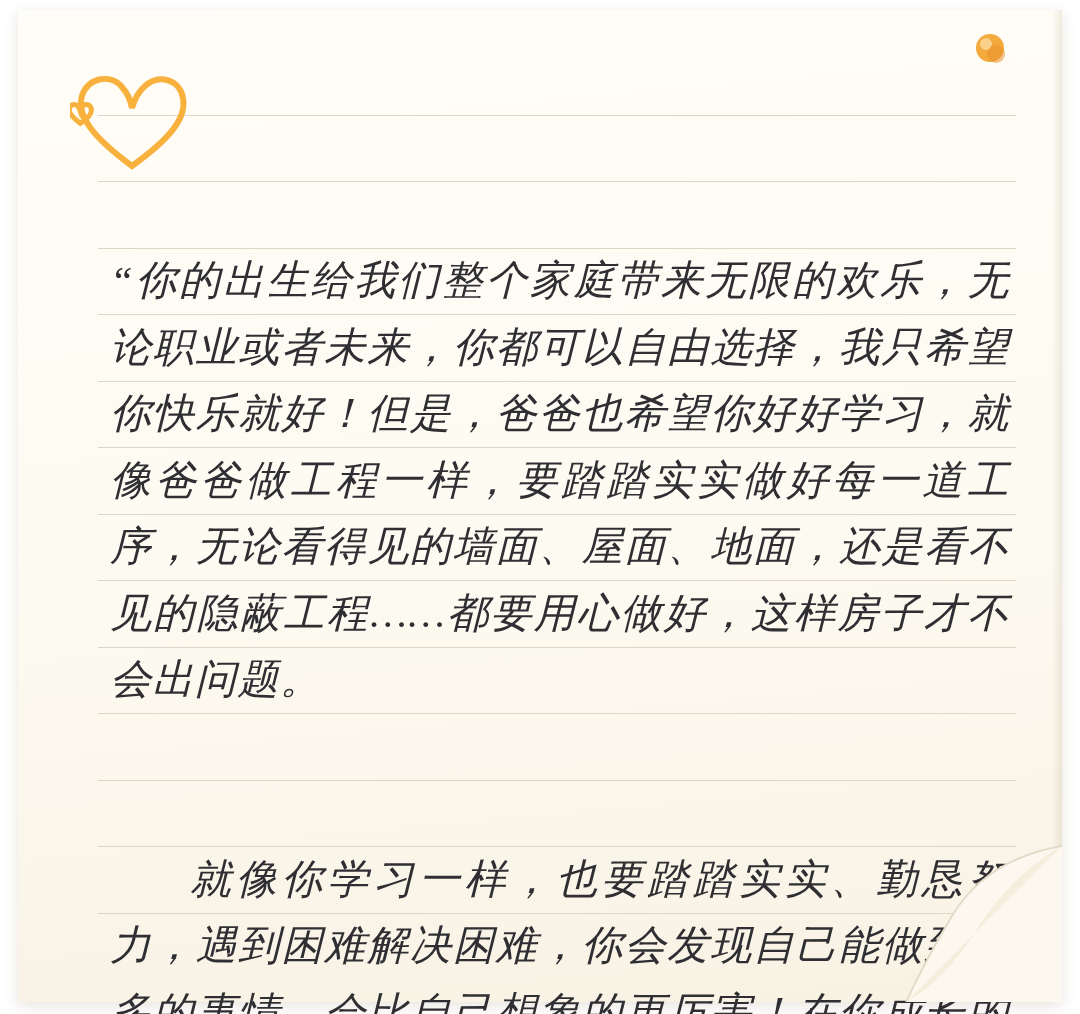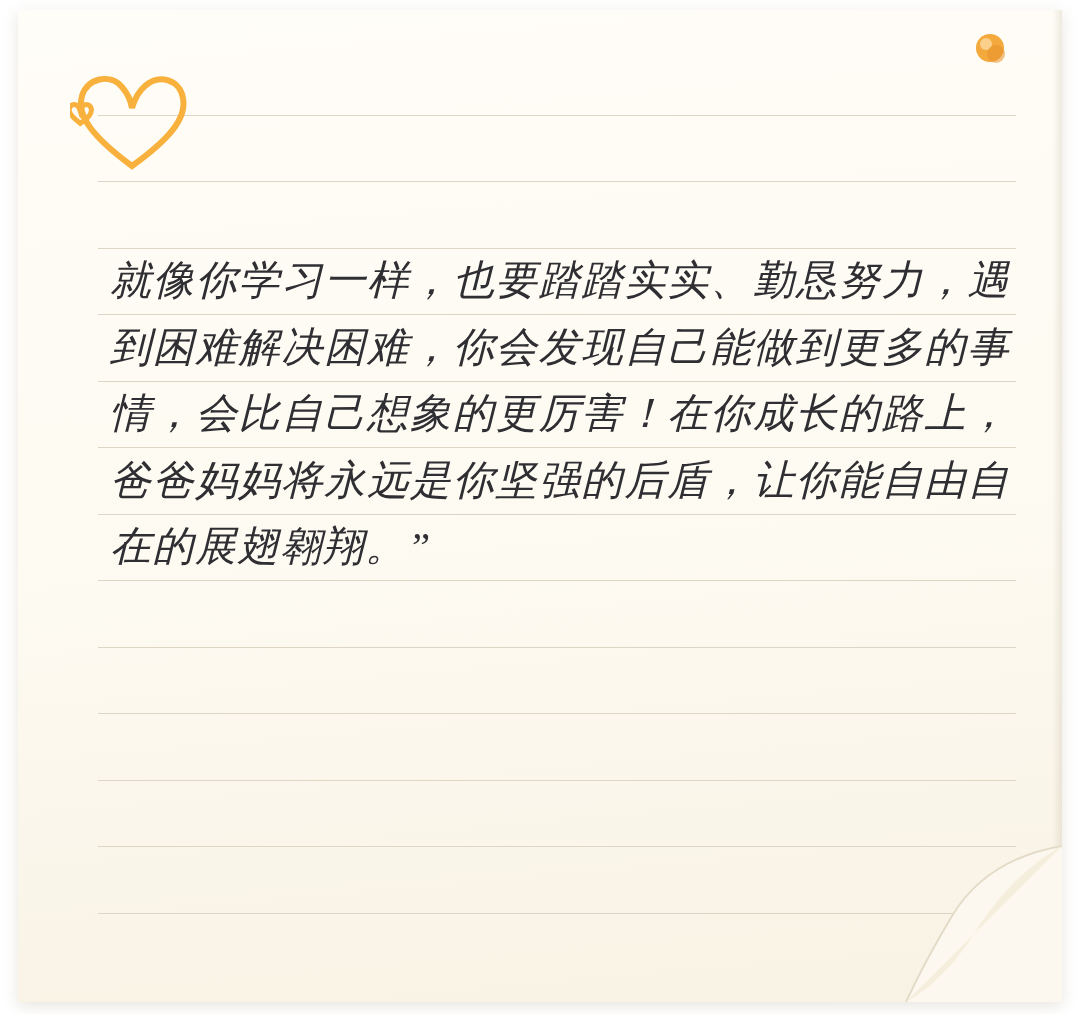--- a/index.html
+++ b/index.html
@@ -149,20 +149,21 @@
                C105 20, 107 15, 110 12 C116 6, 127 10, 128 19 C130 29, 121 39, 104 50 Z" transform="translate(-10,42) scale(0.46) translate(-60,-8)" fill="none" stroke="#f7b13c" stroke-width="11" stroke-linecap="round"></path>
     </svg>
 
     <svg class="pin" viewBox="0 0 36 36">
       <circle cx="16" cy="16" r="14" fill="#f3a93c"></circle>
       <circle cx="12" cy="12" r="6" fill="#fbd08b"></circle>
       <circle cx="22" cy="22" r="9" fill="#e8922b" opacity="0.55"></circle>
     </svg>
 
     <div class="text-layer">
+      <p class="para">“你的出生给我们整个家庭带来无限的欢乐，无论职业或者未来，你都可以自由选择，我只希望你快乐就好！但是，爸爸也希望你好好学习，就像爸爸做工程一样，要踏踏实实做好每一道工序，无论看得见的墙面、屋面、地面，还是看不见的隐蔽工程……都要用心做好，这样房子才不会出问题。</p>
       <p class="para">就像你学习一样，也要踏踏实实、勤恳努力，遇到困难解决困难，你会发现自己能做到更多的事情，会比自己想象的更厉害！在你成长的路上，爸爸妈妈将永远是你坚强的后盾，让你能自由自在的展翅翱翔。”</p>
     </div>
 
     <div class="edge-shadow"></div>
 
     <svg class="corner" viewBox="0 0 196 196">
       <path d="M196 40 L196 196 L40 196 Z" fill="#fdfaf2"></path>
       <path d="M196 40 C150 48, 110 70, 86 110 C68 140, 52 170, 40 196 L196 196 Z" fill="#fdf8ef"></path>
       <path d="M196 40 C150 48, 110 70, 86 110 C68 140, 52 170, 40 196" fill="none" stroke="#e3dbc8" stroke-width="2"></path>
       <path d="M196 40 C160 60, 130 92, 108 128 C90 156, 66 182, 40 196" fill="#f4ecda" opacity="0.9"></path>

